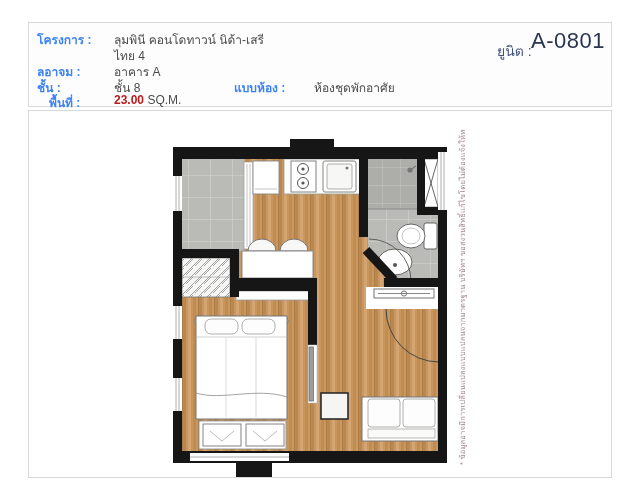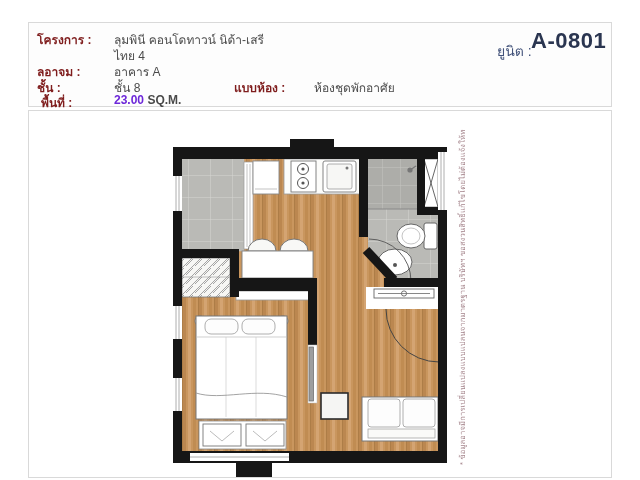--- a/index.html
+++ b/index.html
@@ -4,26 +4,26 @@
 <style>
   html,body{margin:0;padding:0;}
   body{
     width:640px;height:480px;position:relative;background:#ffffff;
     font-family:"Liberation Sans","DejaVu Sans",sans-serif;color:#4a4a4a;
     overflow:hidden;
   }
   .panel{position:absolute;background:#fdfdfd;border:1px solid #d9d9d9;}
   #header-box{left:28px;top:22px;width:582px;height:83px;}
   #content-box{left:28px;top:110px;width:582px;height:366px;background:#ffffff;}
-  .hlabel{position:absolute;font-weight:bold;color:#7f1d1d;font-size:12px;white-space:nowrap;}
+  .hlabel{position:absolute;font-weight:bold;color:#3b82f6;font-size:12px;white-space:nowrap;}
   .hvalue{position:absolute;color:#4a4a4a;font-size:12px;white-space:nowrap;}
-  #area-value{color:#6d28d9;font-weight:bold;}
-  #area-unit{font-weight:bold;color:#4a4a4a;text-align:right;}
+  #area-value{color:#b91c1c;font-weight:bold;}
+  #area-unit{font-weight:normal;color:#4a4a4a;text-align:right;}
   #unit-label{position:absolute;left:468px;top:17px;color:#42527a;font-size:14px;}
-  #unit-value{position:absolute;left:502px;top:5px;color:#2a3550;font-size:22px;font-weight:bold;letter-spacing:0.5px;}
+  #unit-value{position:absolute;left:502px;top:5px;color:#2a3550;font-size:22px;font-weight:normal;letter-spacing:0.5px;}
   #plan-wrap{position:absolute;left:137px;top:20px;width:312px;height:348px;}
   #disclaimer{
     position:absolute;left:428px;top:18px;width:13px;height:336px;
     writing-mode:vertical-rl;transform:rotate(180deg);
     font-size:7.5px;color:#a5858c;letter-spacing:0.2px;white-space:nowrap;overflow:hidden;
   }
   svg{display:block;}
 </style>
 </head>
 <body>
@@ -35,21 +35,21 @@
 
   <span class="hlabel" style="left:8px;top:39px">ลอาจม :</span>
   <span class="hvalue" style="left:85px;top:39px">อาคาร A</span>
 
   <span class="hlabel" style="left:8px;top:55px">ชั้น :</span>
   <span class="hvalue" style="left:85px;top:55px">ชั้น 8</span>
 
   <span class="hlabel" style="left:205px;top:55px">แบบห้อง :</span>
   <span class="hvalue" style="left:285px;top:55px">ห้องชุดพักอาศัย</span>
 
-  <span class="hlabel" style="left:12px;top:70px">พื้นที่ :</span>
+  <span class="hlabel" style="left:20px;top:70px">พื้นที่ :</span>
   <span class="hvalue" style="left:85px;top:70px"><b id="area-value">23.00</b>&nbsp;<b id="area-unit">SQ.M.</b></span>
 
   <span id="unit-label">ยูนิต :</span>
   <span id="unit-value">A-0801</span>
 </div>
 
 <div class="panel" id="content-box">
   <div id="plan-wrap">
     <svg width="312" height="348" viewBox="0 0 312 348">
       <defs>

